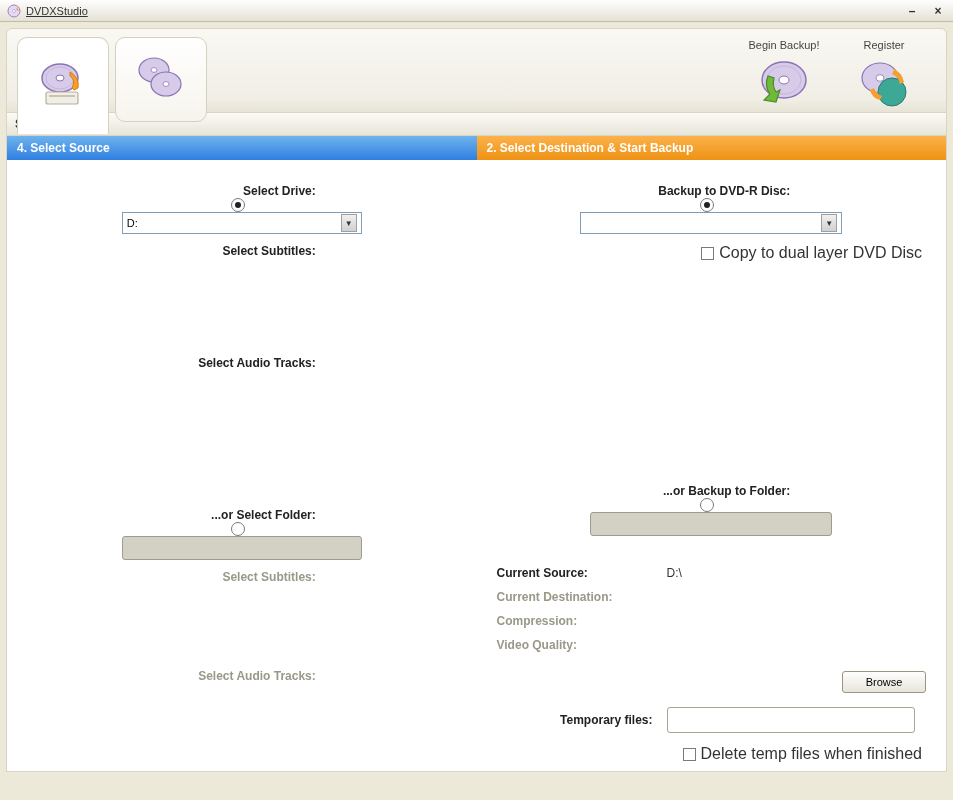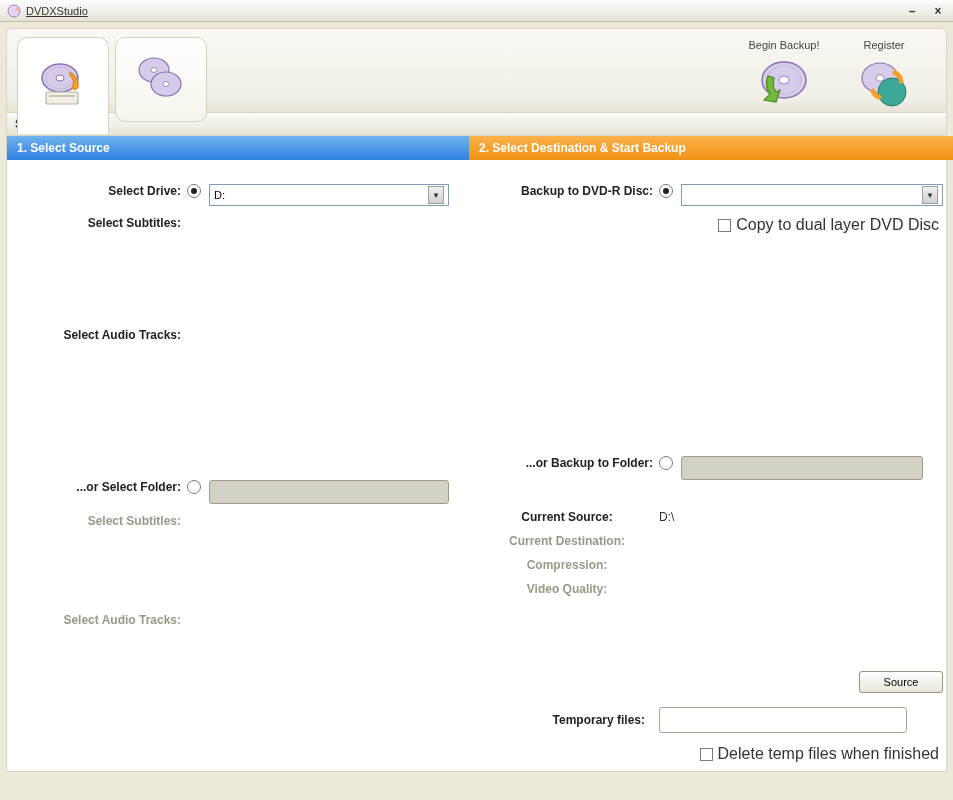--- a/index.html
+++ b/index.html
@@ -106,22 +106,23 @@
   .panel-header.orange {
     background: linear-gradient(to bottom, #fcb24a, #ee9214);
   }
   .panel-body {
     flex: 1;
     padding: 24px 20px 10px 20px;
     position: relative;
   }
   .row {
     display: flex;
-    align-items: flex-start;
+    align-items: center;
     margin-bottom: 10px;
+    flex-direction: column;
   }
   .row-label {
     width: 160px;
     text-align: right;
     font-size: 12px;
     font-weight: bold;
     color: #222;
     padding-right: 6px;
   }
   .row-label.muted { color: #9a9888; }
@@ -179,21 +180,21 @@
     padding-right: 4px;
   }
   .info-rows { margin-top: 30px; }
   .info-row {
     display: flex;
     align-items: center;
     margin-bottom: 10px;
   }
   .info-label {
     width: 170px;
-    text-align: center;
+    text-align: left;
     font-size: 12px;
     font-weight: bold;
     color: #9a9888;
     padding-right: 14px;
   }
   .info-label.active { color: #222; }
   .info-value { font-size: 12px; color: #333; }
   .browse-btn {
     width: 84px; height: 22px;
     background: linear-gradient(to bottom, #fefefe, #e8e5da);
@@ -299,21 +300,21 @@
       </div>
     </div>
     <div style="width:12px"></div>
   </div>
 
   <div class="section-header">Select to DVD-R</div>
 
   <div class="panels">
 
     <div class="panel">
-      <div class="panel-header blue">1. Select Source</div>
+      <div class="panel-header blue">4. Select Source</div>
       <div class="panel-body">
         <div class="row">
           <div class="row-label">Select Drive:</div>
           <div class="radio">
               <div class="dot"></div>
             </div>
           <div class="combo">
             <span>D:</span>
             <span class="combo-arrow">▼</span>
           </div>
@@ -379,21 +380,21 @@
             <div class="info-label">Compression:</div>
           </div>
           <div class="info-row">
             <div class="info-label">Video Quality:</div>
           </div>
         </div>
 
         <div class="right-bottom">
           <div style="display:flex; justify-content:flex-end; margin-bottom:12px;">
             <div class="browse-btn">
-              <span>Source</span>
+              <span>Browse</span>
             </div>
           </div>
           <div class="temp-row">
             <div class="temp-label">Temporary files:</div>
             <div class="temp-input"></div>
           </div>
           <div class="chk-row" style="margin-top:12px;">
             <div class="checkbox"></div>
             <span>Delete temp files when finished</span>
           </div>

